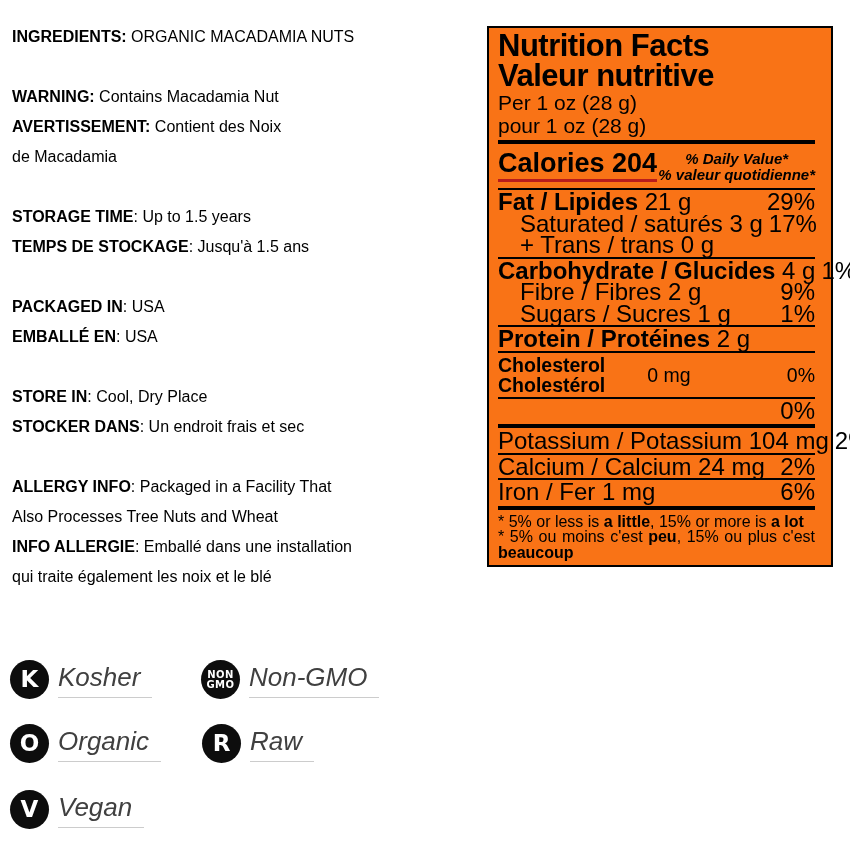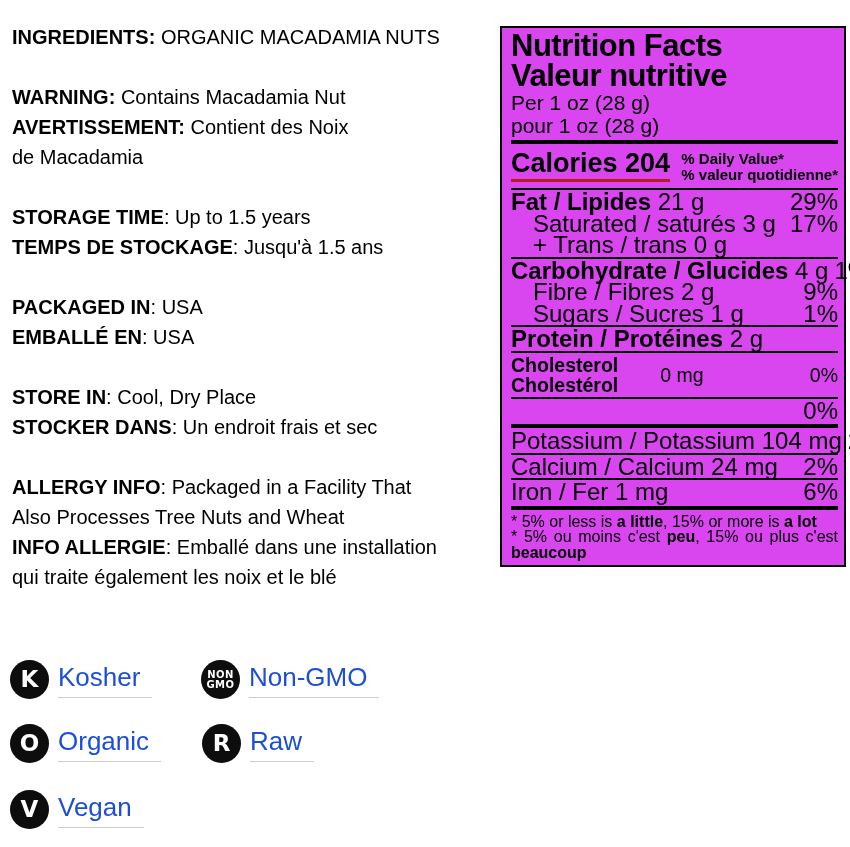--- a/index.html
+++ b/index.html
@@ -9,36 +9,36 @@
     background: #ffffff;
     color: #000000;
     font-family: "Liberation Sans", sans-serif;
     position: relative;
     overflow: hidden;
   }
 
   
   .left-col { position: absolute; left: 12px; top: 22px; width: 470px; }
   .sec { margin-bottom: 30px; }
-  .line { font-size: 20px; line-height: 30px; white-space: nowrap; }
+  .line { font-size: 16px; line-height: 30px; white-space: nowrap; }
   .line b { font-weight: bold; }
 
   
   .nf {
-    position: absolute; left: 500px; top: 26px; width: 346px;
-    border: 2px solid #000; background: #d946ef;
-    padding: 3px 6px 5px 9px;
+    position: absolute; left: 487px; top: 26px; width: 346px;
+    border: 2px solid #000; background: #f97316;
+    padding: 3px 16px 5px 9px;
   }
   .nf-title { font-size: 31px; font-weight: bold; line-height: 30px; letter-spacing: -0.5px; }
   .nf-serving { font-size: 21px; line-height: 23px; }
   .bar4 { height: 4px; background: #000; margin: 3px 0 2px; }
   .bar2 { height: 2px; background: #000; margin: 1px 0; }
   .cal-row { display: flex; justify-content: space-between; align-items: flex-start; padding: 3px 0 4px; }
   .cal-text { display: inline-block; font-size: 27px; font-weight: bold; line-height: 28px; border-bottom: 3px solid #b91c1c; padding-bottom: 2px; }
-  .dv-head { text-align: left; font-size: 15px; font-weight: bold; line-height: 16px; padding-top: 2px; }
+  .dv-head { text-align: center; font-size: 15px; font-weight: bold; line-height: 16px; padding-top: 2px; font-style: italic; }
   .row { display: flex; font-size: 24px; line-height: 19.5px; padding: 1px 0; }
   .row .nm { white-space: nowrap; }
   .row .dv { margin-left: auto; padding-left: 6px; }
   .row.sub { padding-left: 22px; }
   .chol { display: flex; align-items: center; font-size: 19.5px; line-height: 20px; padding: 1px 0; gap: 32px; }
   .chol .names { font-weight: bold; white-space: nowrap; }
   .chol .amt { margin-left: 10px; }
   .chol .dv { margin-left: auto; }
   .fn { padding-top: 2px; font-size: 16px; line-height: 15.5px; }
   .fn-en { white-space: nowrap; }
@@ -48,22 +48,22 @@
   .badge { position: absolute; display: flex; align-items: center; gap: 9px; }
   .badge-circle {
     width: 39px; height: 39px; border-radius: 50%;
     background: #0d0d0d; color: #ffffff; flex: 0 0 39px;
     display: flex; flex-direction: column; align-items: center; justify-content: center;
     font-family: "DejaVu Sans", sans-serif; font-weight: bold;
   }
   .badge-letter { font-size: 23px; line-height: 23px; }
   .badge-mini { font-size: 10px; line-height: 10px; letter-spacing: 0.5px; }
   .badge-label {
-    font-size: 26px; line-height: 30px; color: #1d4ed8;
-    padding: 0 12px 5px 0; border-bottom: 1px solid #cccccc; white-space: nowrap;
+    font-size: 26px; line-height: 30px; color: #404040;
+    padding: 0 12px 5px 0; border-bottom: 1px solid #cccccc; white-space: nowrap; font-style: italic;
   }
   #badge-kosher  { left: 10px;  top: 660px; }
   #badge-nongmo  { left: 201px; top: 660px; justify-content: space-between; }
   #badge-organic { left: 10px;  top: 724px; }
   #badge-raw     { left: 202px; top: 724px; }
   #badge-vegan   { left: 10px;  top: 790px; }
 </style>
 </head>
 <body>
 

